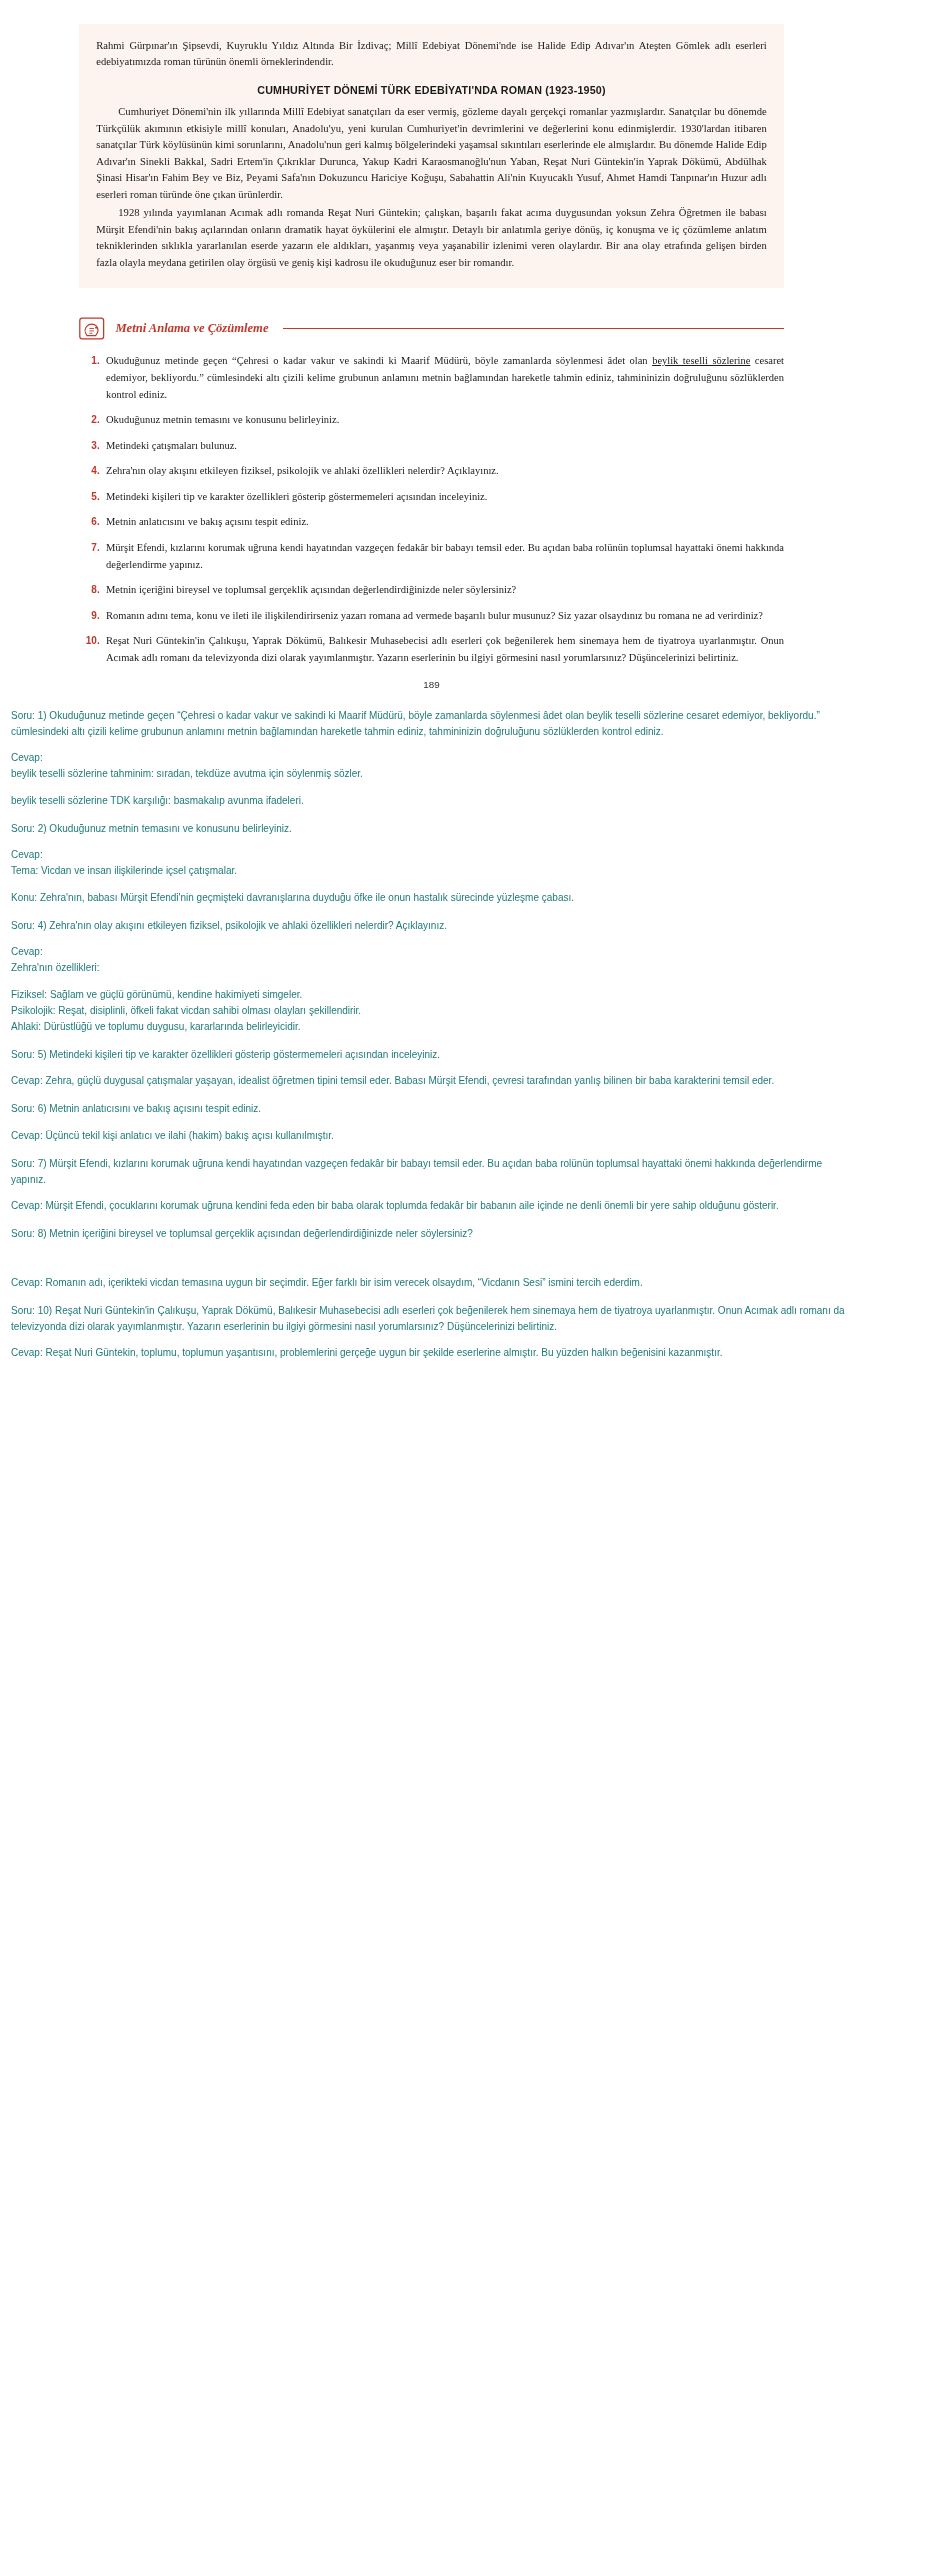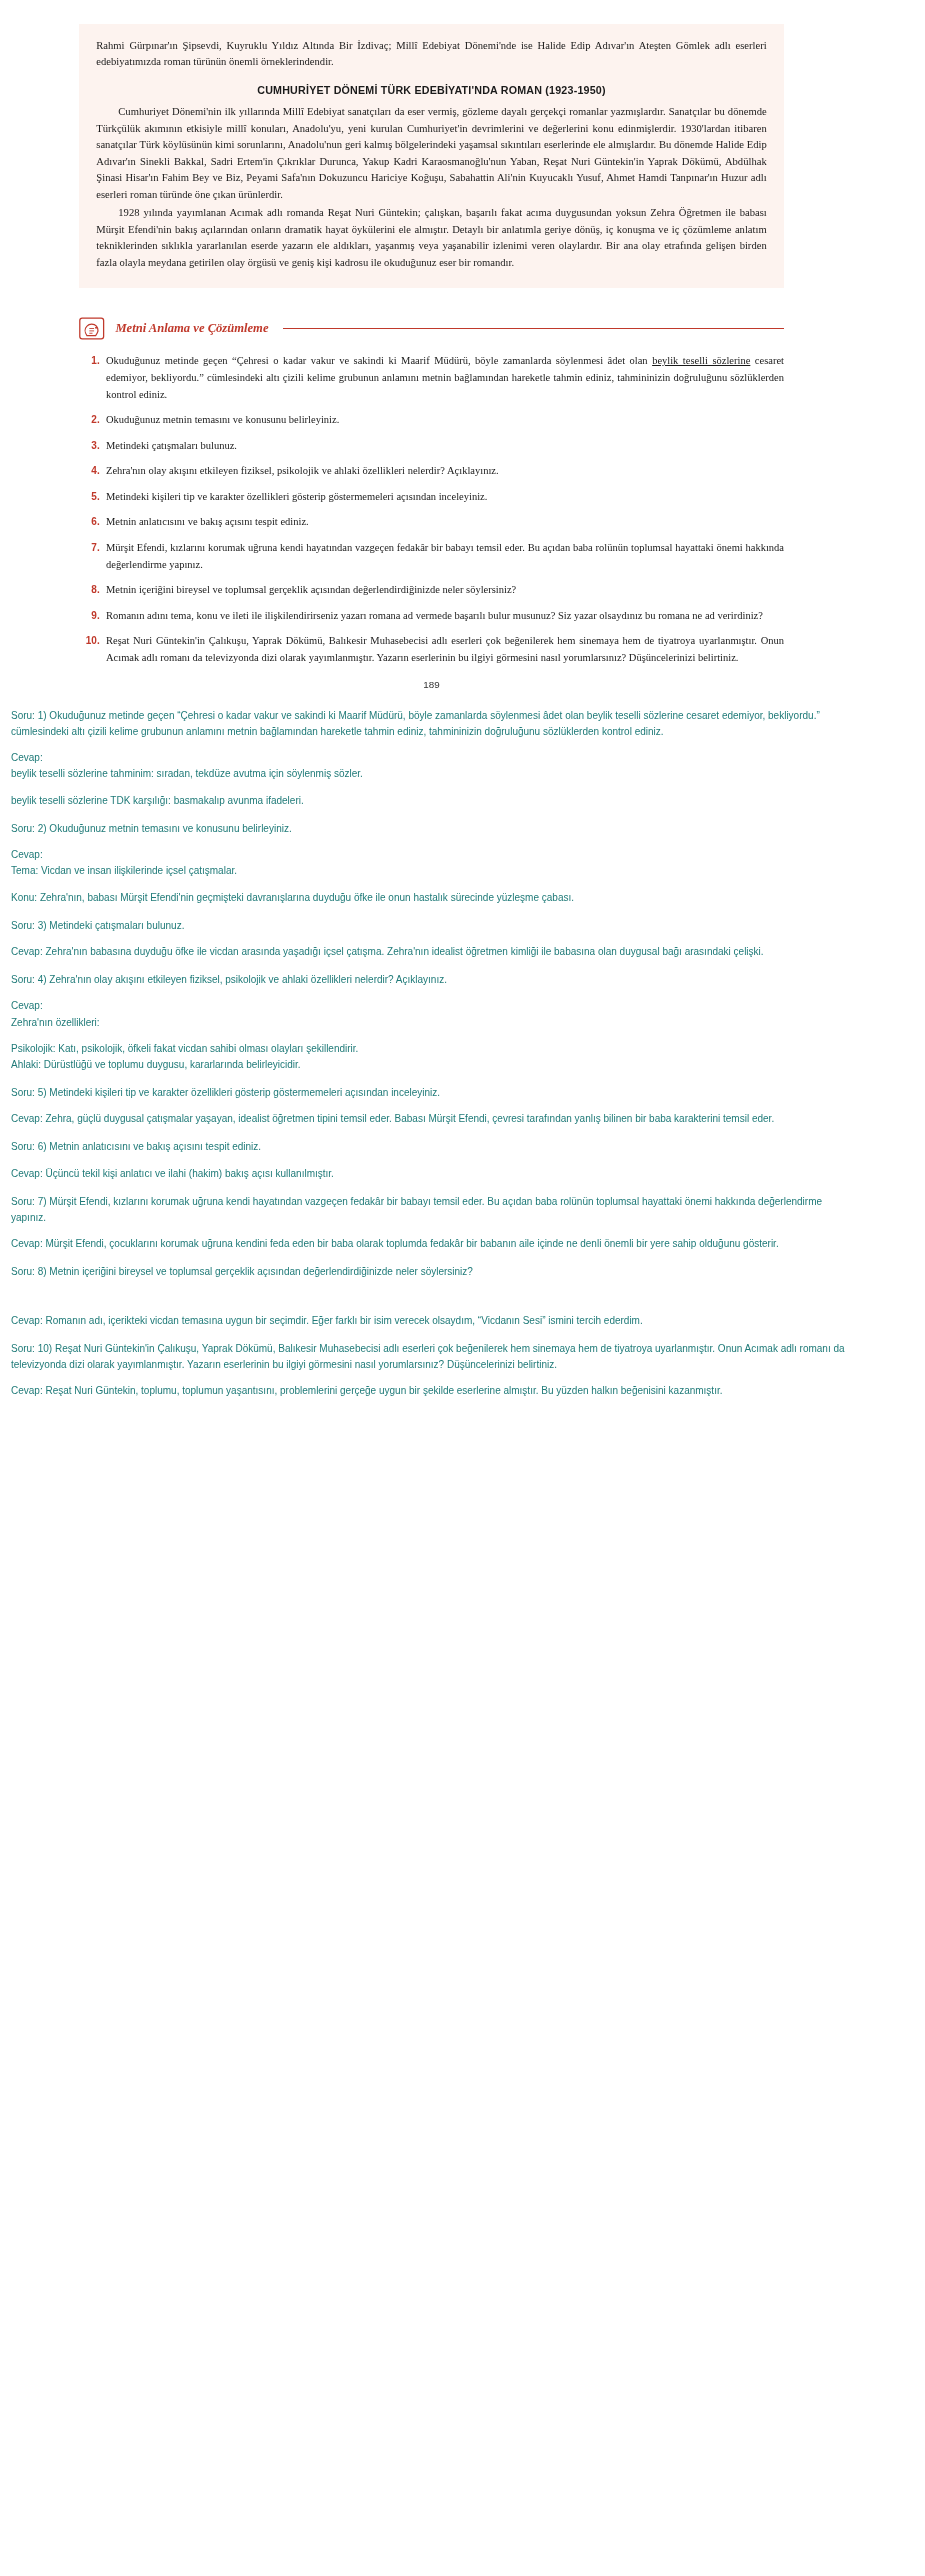--- a/index.html
+++ b/index.html
@@ -201,33 +201,29 @@
 
     <div class="blk">
       <p>Soru: 2) Okuduğunuz metnin temasını ve konusunu belirleyiniz.</p>
       <div class="gap"></div>
       <p>Cevap:</p>
       <p>Tema: Vicdan ve insan ilişkilerinde içsel çatışmalar.</p>
       <div class="gap"></div>
       <p>Konu: Zehra'nın, babası Mürşit Efendi'nin geçmişteki davranışlarına duyduğu öfke ile onun hastalık sürecinde yüzleşme çabası.</p>
     </div>
 
-    <div class="blk">
-      <p>Soru: 3) Metindeki çatışmaları bulunuz.</p>
-      <div class="gap"></div>
-      <p>Cevap: Zehra'nın babasına duyduğu öfke ile vicdan arasında yaşadığı içsel çatışma. Zehra'nın idealist öğretmen kimliği ile babasına olan duygusal bağı arasındaki çelişki.</p>
-    </div>
 
     <div class="blk">
       <p>Soru: 4) Zehra'nın olay akışını etkileyen fiziksel, psikolojik ve ahlaki özellikleri nelerdir? Açıklayınız.</p>
       <div class="gap"></div>
       <p>Cevap:</p>
       <p>Zehra'nın özellikleri:</p>
       <div class="gap"></div>
-      <p>Psikolojik: Katı, psikolojik, öfkeli fakat vicdan sahibi olması olayları şekillendirir.</p>
+      <p>Fiziksel: Sağlam ve güçlü görünümü, kendine hakimiyeti simgeler.</p>
+      <p>Psikolojik: Reşat, disiplinli, öfkeli fakat vicdan sahibi olması olayları şekillendirir.</p>
       <p>Ahlaki: Dürüstlüğü ve toplumu duygusu, kararlarında belirleyicidir.</p>
     </div>
 
     <div class="blk">
       <p>Soru: 5) Metindeki kişileri tip ve karakter özellikleri gösterip göstermemeleri açısından inceleyiniz.</p>
       <div class="gap"></div>
       <p>Cevap: Zehra, güçlü duygusal çatışmalar yaşayan, idealist öğretmen tipini temsil eder. Babası Mürşit Efendi, çevresi tarafından yanlış bilinen bir baba karakterini temsil eder.</p>
     </div>
 
     <div class="blk">

